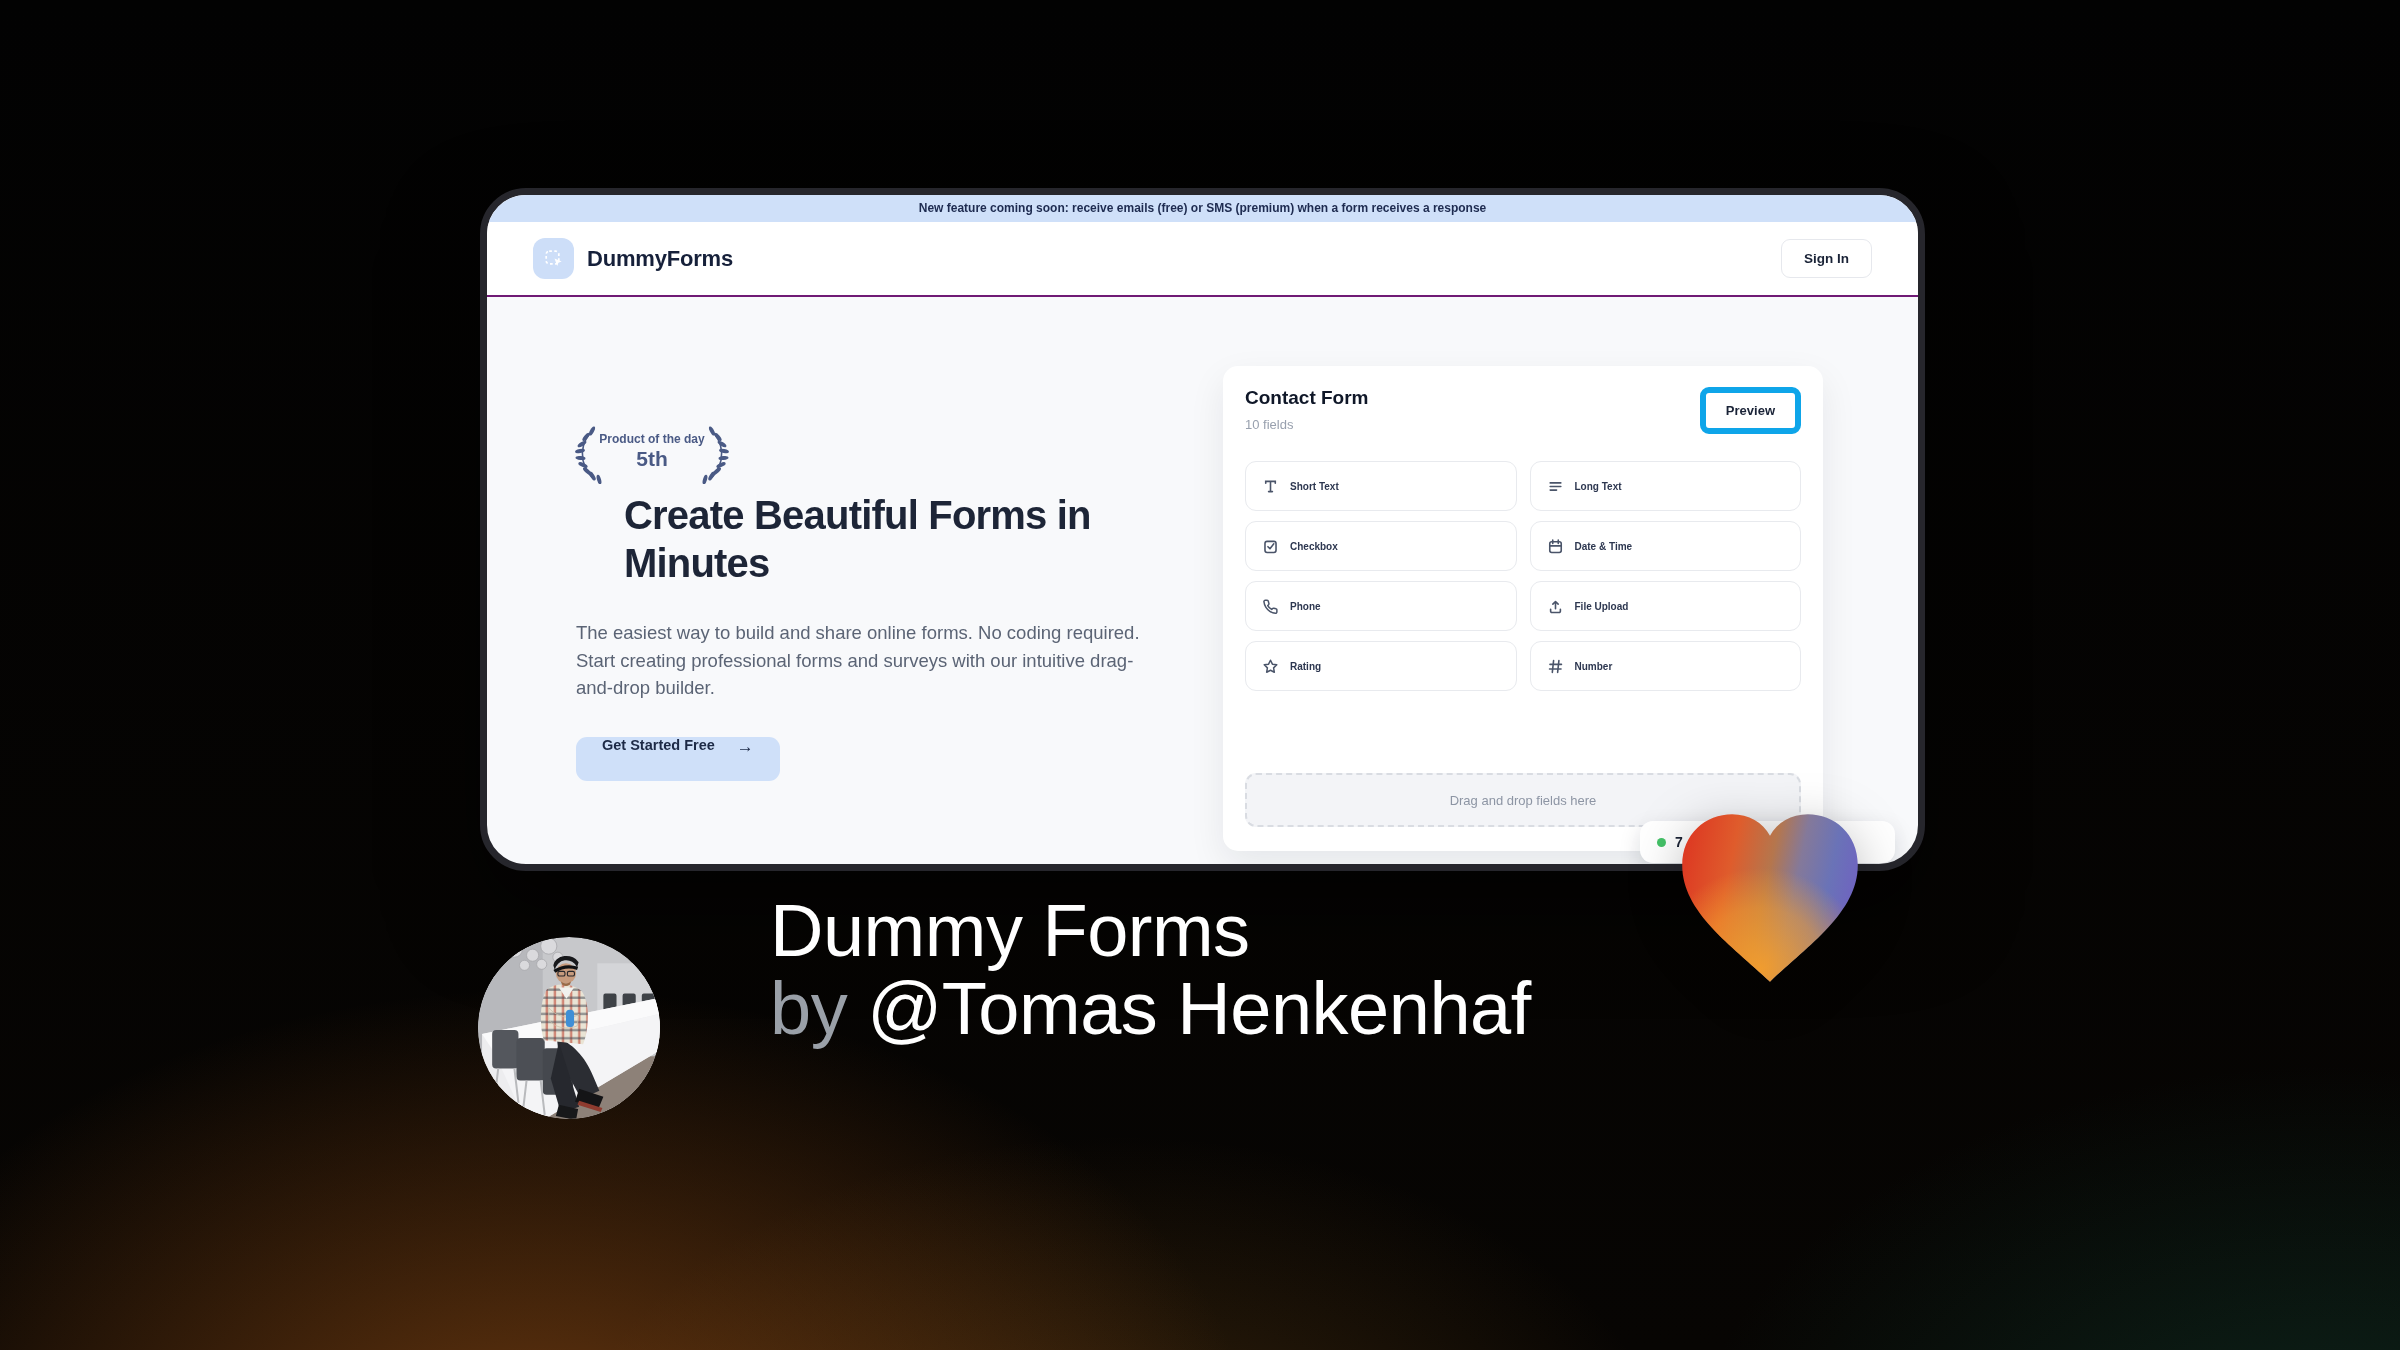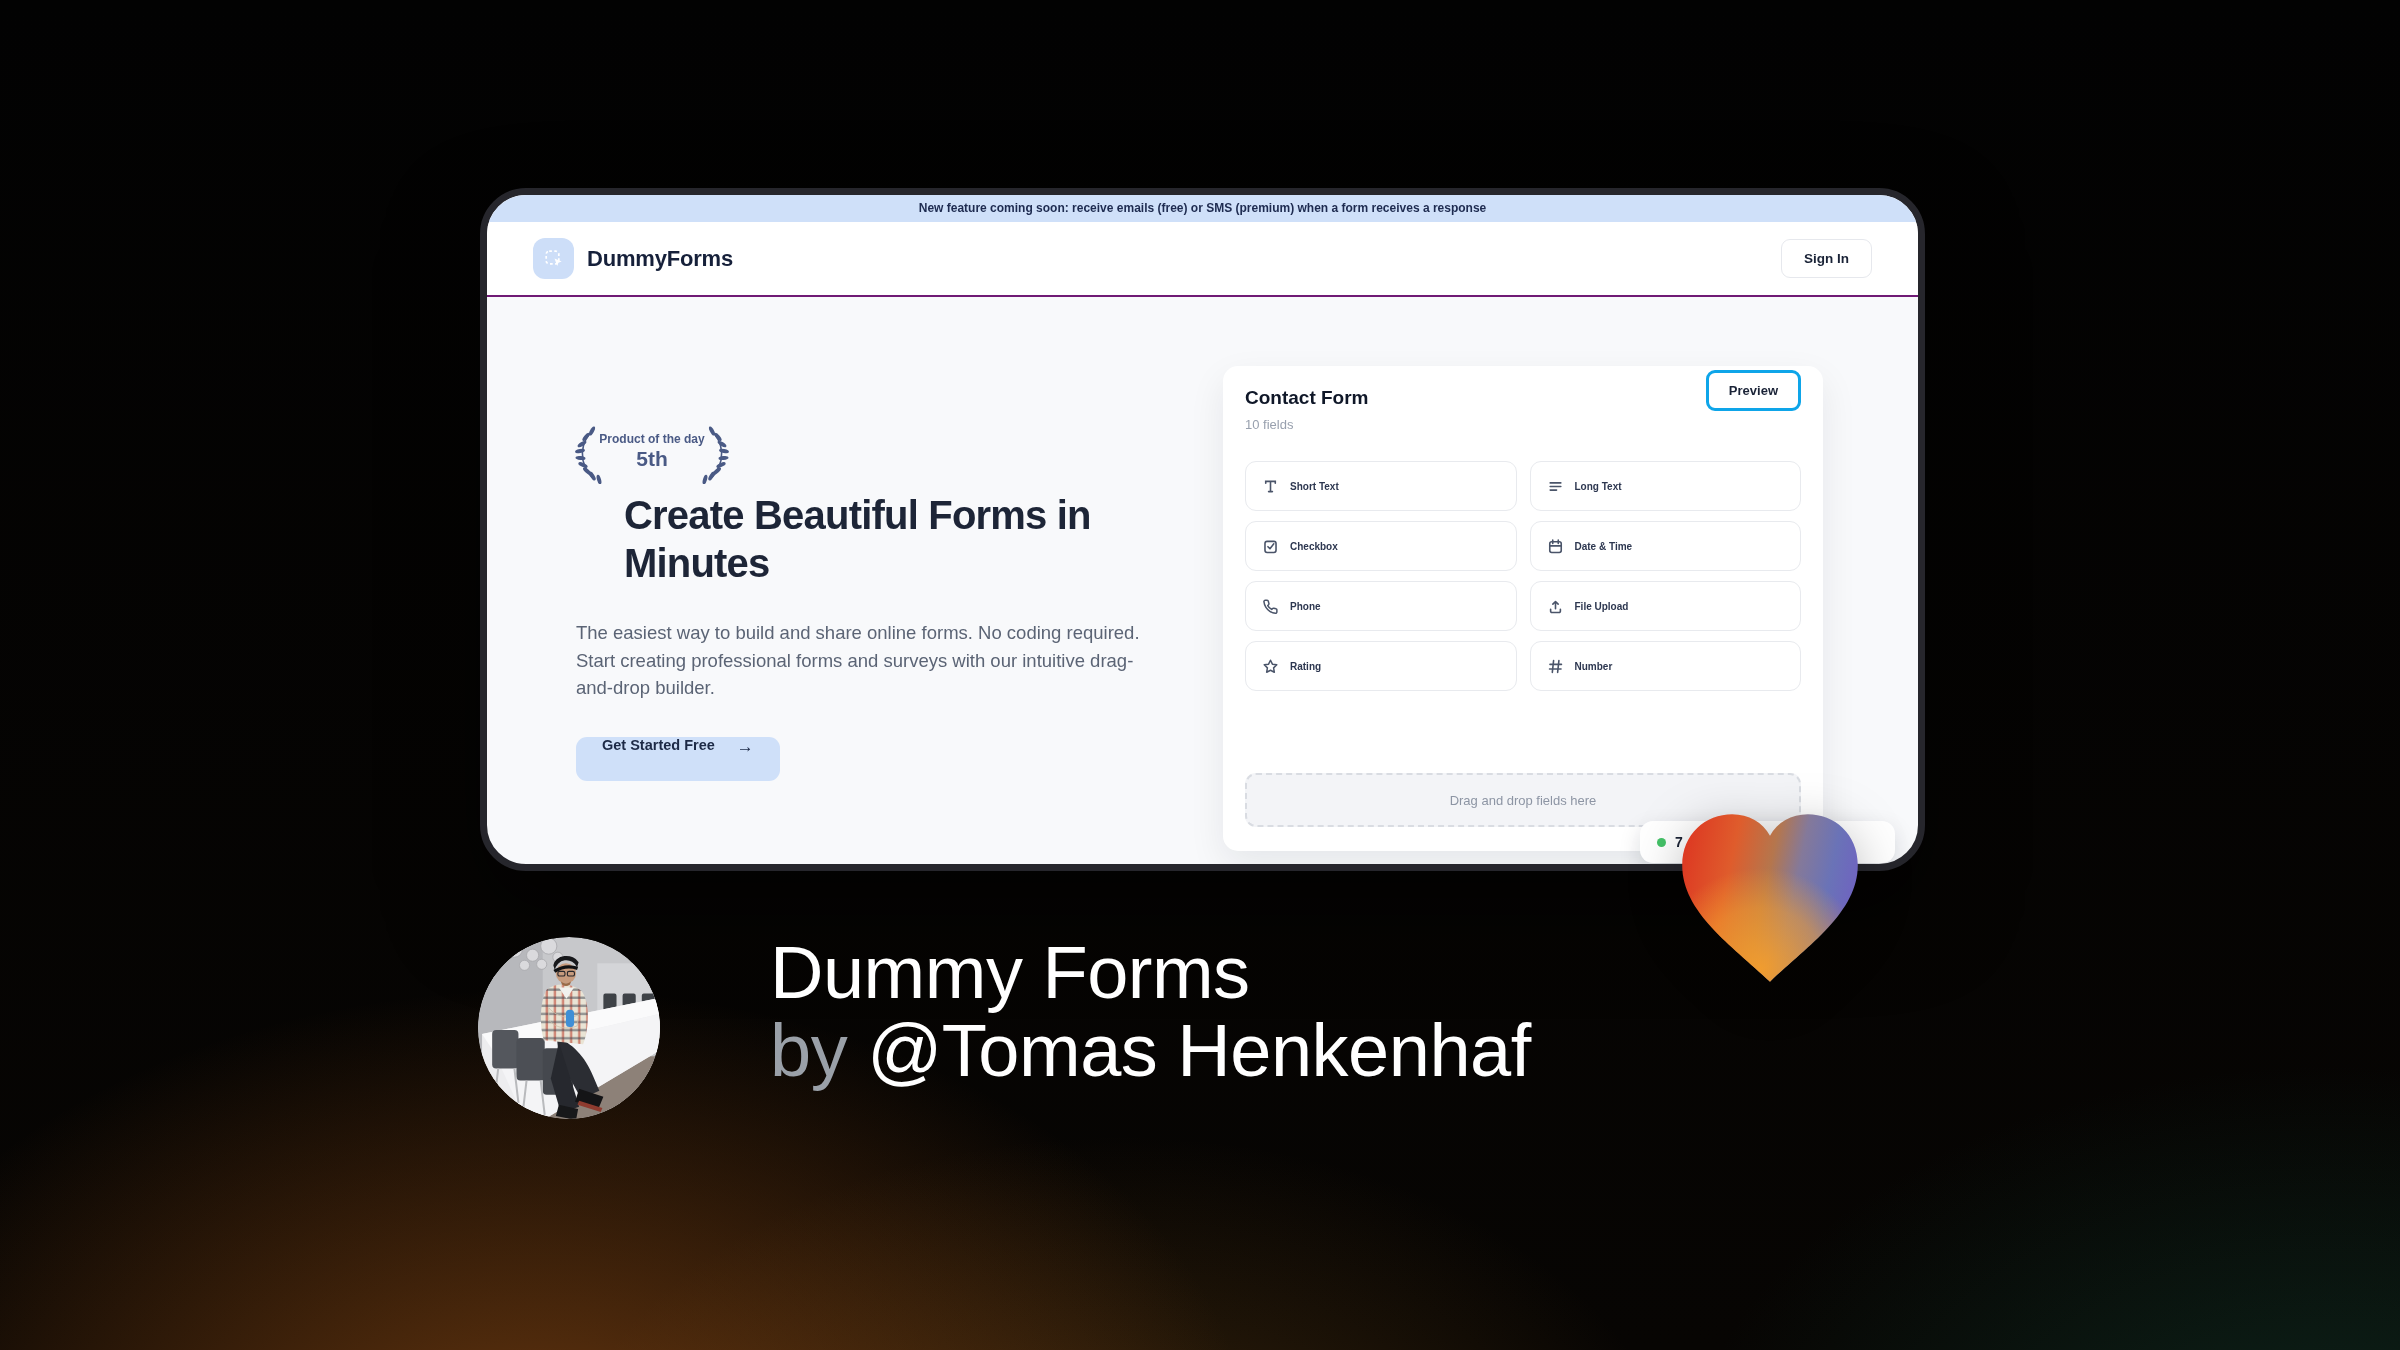--- a/index.html
+++ b/index.html
@@ -32,42 +32,42 @@
   .lede{position:absolute;left:89px;top:424px;width:610px;font-size:18.5px;line-height:27.5px;color:#5b6475;white-space:pre-line;}
   .cta{position:absolute;left:89px;top:542px;height:44px;padding:0 26px;border-radius:11px;
     background:var(--accent-blue,#cfe0f9);display:inline-flex;align-items:flex-start;
     font-size:14.5px;font-weight:700;color:#1c2946;cursor:pointer;}
   .cta .arrow{margin-left:22px;font-size:17px;font-weight:400;}
   
   .builder{position:absolute;left:736px;top:171px;width:600px;height:485px;box-sizing:border-box;
     background:#fff;border-radius:15px;box-shadow:0 14px 36px rgba(18,26,44,.08);padding:21px 22px;}
   .b-title{font-size:19px;font-weight:700;color:#0f1728;}
   .b-sub{font-size:13px;color:#98a0ae;margin-top:8px;}
-  .preview{position:absolute;right:22px;top:4px;border:3px solid #0ea5e9;border-radius:9px;padding:10px 20px;
+  .preview{position:absolute;right:22px;top:21px;border:6px solid #0ea5e9;border-radius:9px;padding:10px 20px;
     font-size:13px;font-weight:600;color:#1a2337;background:#fff;cursor:pointer;}
   .grid{position:absolute;left:22px;right:22px;top:95px;display:grid;grid-template-columns:1fr 1fr;gap:10px 13px;}
   .field-btn{height:50px;background:#fff;border:1px solid #e8eaee;border-radius:11px;display:flex;align-items:center;
     padding:0 16px;box-sizing:border-box;cursor:grab;}
   .f-icon{width:17px;height:17px;margin-right:11px;color:#4a5469;display:inline-flex;}
   .f-icon svg{width:17px;height:17px;}
   .f-label{font-size:10px;font-weight:600;color:#2d3750;}
   .dropzone{position:absolute;left:22px;right:22px;top:407px;height:54px;box-sizing:border-box;
     border:2px dashed #d9dce2;border-radius:11px;background:#f3f4f7;display:flex;align-items:center;justify-content:center;
     font-size:13px;color:#8d95a4;}
   .live-badge{position:absolute;left:1153px;top:626px;height:42px;width:255px;box-sizing:border-box;background:#fff;
     border-radius:13px;box-shadow:0 8px 22px rgba(16,24,40,.14);display:flex;align-items:center;padding:0 17px;}
   .dot{width:9px;height:9px;border-radius:50%;background:var(--green-dot,#44c268);margin-right:9px;flex:none;}
   .live-text{font-size:14px;font-weight:600;color:#1b2335;}
   
   .heart{position:absolute;left:1672px;top:806px;width:196px;height:182px;z-index:6;
     filter:drop-shadow(0 12px 26px rgba(0,0,0,.28));}
   
   .avatar{position:absolute;left:478px;top:937px;width:182px;height:182px;border-radius:50%;overflow:hidden;}
   .avatar svg{display:block;width:182px;height:182px;}
-  .credit{position:absolute;left:770px;top:934px;font-size:74px;line-height:78px;font-weight:300;
+  .credit{position:absolute;left:770px;top:892px;font-size:74px;line-height:78px;font-weight:300;
     color:#fff;letter-spacing:-.5px;}
   .credit .by{color:#9aa0a8;}
 </style>
 </head>
 <body>
 
 <div class="stage">
 
   <div class="browser">
 

